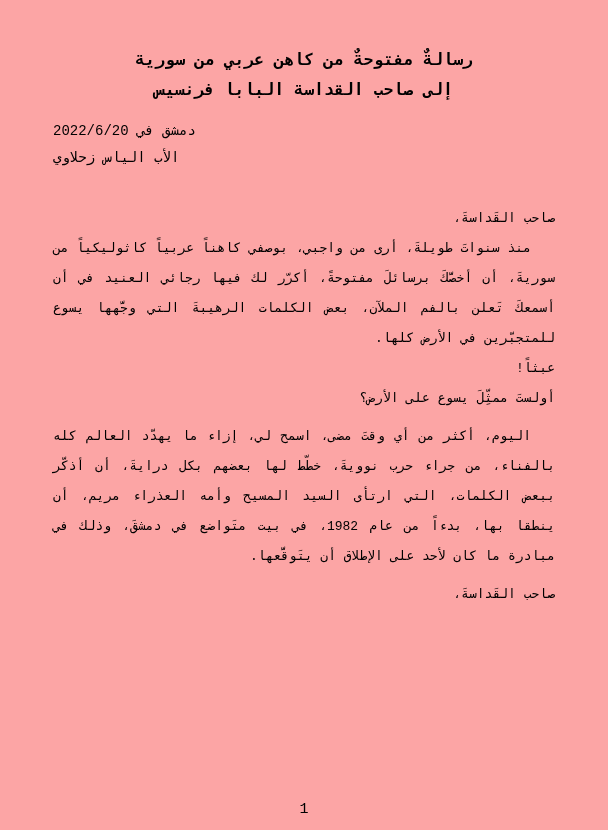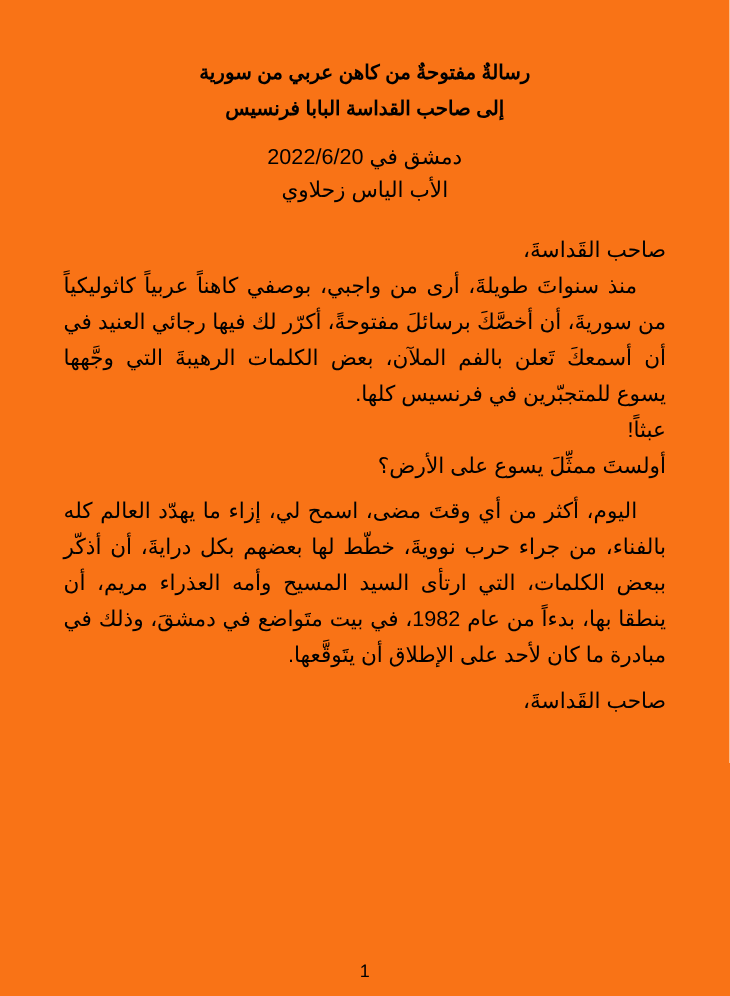--- a/index.html
+++ b/index.html
@@ -5,43 +5,43 @@
   html, body {
     margin: 0;
     padding: 0;
     background: #ffffff;
   }
   .page {
     position: relative;
     width: 608px;
     height: 830px;
     box-sizing: border-box;
-    background: #f97316;
+    background: #fca5a5;
     color: #000000;
     direction: rtl;
     padding: 46px 53px 0 53px;
     overflow: hidden;
     
-    font-family: Liberation Sans, sans-serif;
+    font-family: Liberation Mono, monospace;
   }
   .title-block {
     text-align: center;
     font-weight: bold;
     font-size: 16.5px;
     line-height: 30px;
   }
   .dateline-block {
     margin-top: 12px;
-    text-align: center;
-    font-size: 18px;
+    text-align: left;
+    font-size: 14px;
     line-height: 27px;
   }
   .letter-body {
-    margin-top: 21px;
-    font-size: 18px;
+    margin-top: 32px;
+    font-size: 13px;
   }
   .letter-body p {
     margin: 0;
     line-height: 30px;
     text-align: justify;
   }
   p.line {
     text-align: right;
   }
   p.indent {
@@ -73,21 +73,21 @@
     <div class="title-line">إلى صاحب القداسة البابا فرنسيس</div>
   </header>
 
   <div class="dateline-block">
     <div class="date-line">دمشق في 2022/6/20</div>
     <div class="author-line">الأب الياس زحلاوي</div>
   </div>
 
   <main class="letter-body">
     <p class="line">صاحب القَداسةَ،</p>
-    <p class="indent">منذ سنواتَ طويلةَ، أرى من واجبي، بوصفي كاهناً عربياً كاثوليكياً من سوريةَ، أن أخصَّكَ برسائلَ مفتوحةً، أكرّر لك فيها رجائي العنيد في أن أسمعكَ تَعلن بالفم الملآن، بعض الكلمات الرهيبةَ التي وجَّهها يسوع للمتجبّرين في فرنسيس كلها.</p>
+    <p class="indent">منذ سنواتَ طويلةَ، أرى من واجبي، بوصفي كاهناً عربياً كاثوليكياً من سوريةَ، أن أخصَّكَ برسائلَ مفتوحةً، أكرّر لك فيها رجائي العنيد في أن أسمعكَ تَعلن بالفم الملآن، بعض الكلمات الرهيبةَ التي وجَّهها يسوع للمتجبّرين في الأرض كلها.</p>
     <p class="line">عبثاً!</p>
     <p class="line">أولستَ ممثِّلَ يسوع على الأرض؟</p>
     <p class="indent gap-top">اليوم، أكثر من أي وقتَ مضى، اسمح لي، إزاء ما يهدّد العالم كله بالفناء، من جراء حرب نوويةَ، خطّط لها بعضهم بكل درايةَ، أن أذكّر ببعض الكلمات، التي ارتأى السيد المسيح وأمه العذراء مريم، أن ينطقا بها، بدءاً من عام 1982، في بيت متَواضع في دمشقَ، وذلك في مبادرة ما كان لأحد على الإطلاق أن يتَوقَّعها.</p>
     <p class="line gap-top">صاحب القَداسةَ،</p>
   </main>
 
   <footer class="page-number">1</footer>
 
 </div>
 

